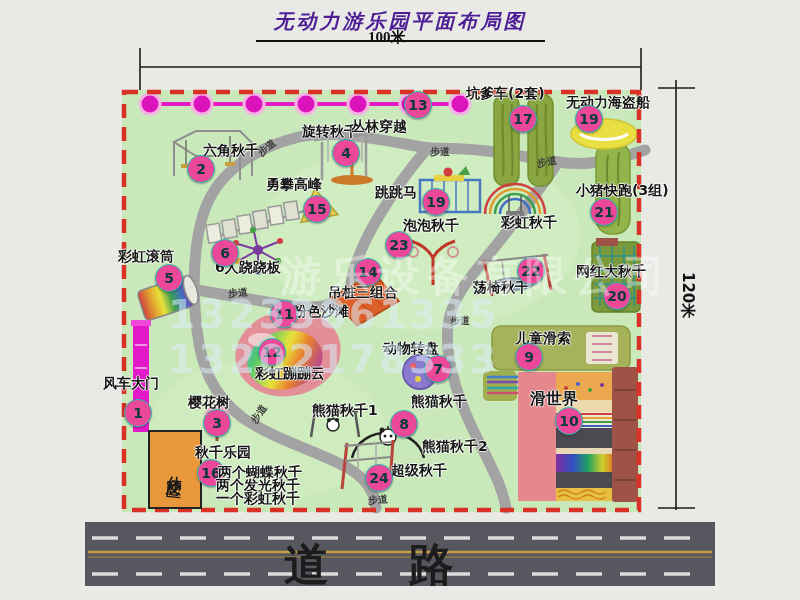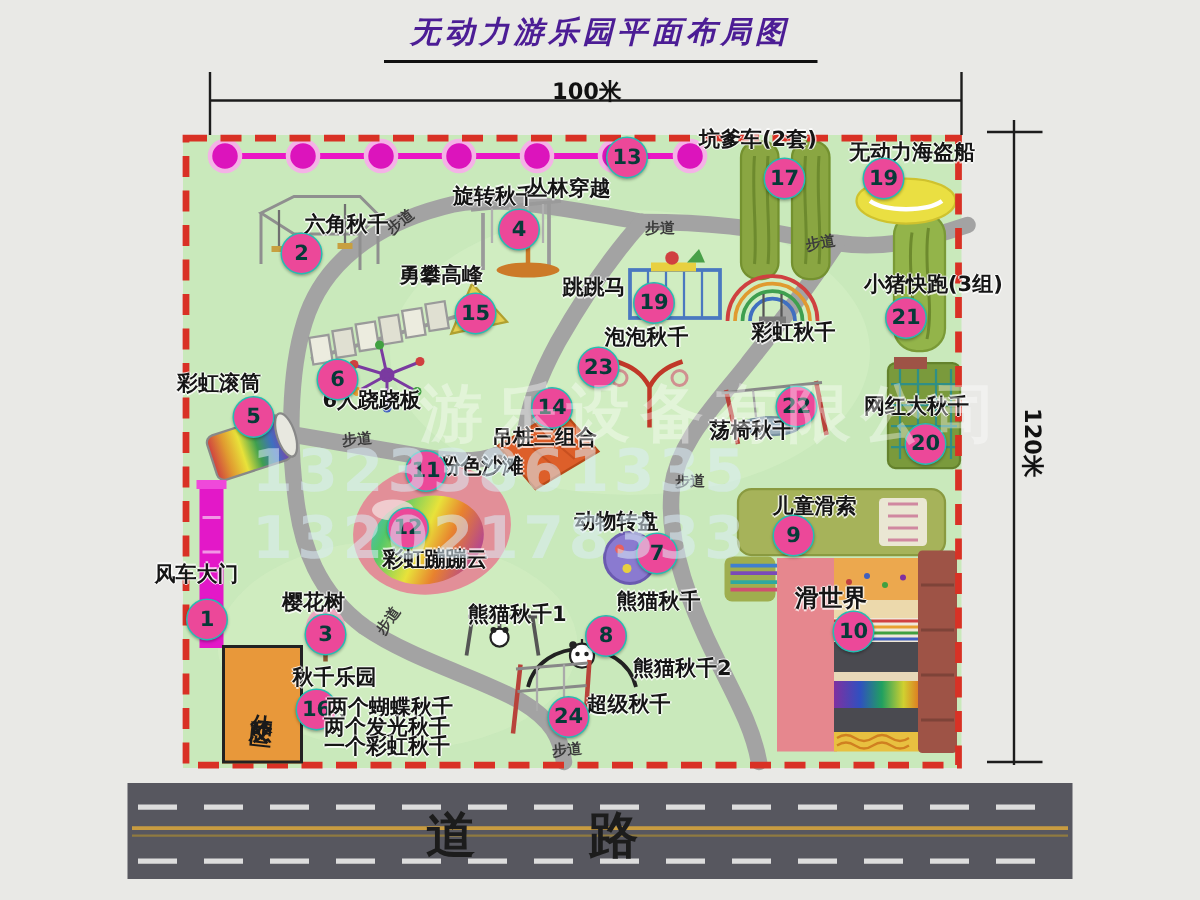--- a/index.html
+++ b/index.html
@@ -20,21 +20,21 @@
               border-bottom:2px solid #111;padding:0 18px 5px 18px;font-style:italic;}
   .dim{position:absolute;font-size:15px;color:#111;font-weight:bold;white-space:nowrap;}
   .dim-right{transform:rotate(90deg);transform-origin:left top;}
   .rest{position:absolute;left:148px;top:430px;width:50px;height:75px;background:#e8983a;
         border:2px solid #222;display:flex;align-items:center;justify-content:center;}
   .rest span{writing-mode:vertical-rl;font-size:15px;font-weight:bold;color:#1a1a1a;
              letter-spacing:4px;transform:rotate(6deg);}
   .wm{position:absolute;font-weight:bold;pointer-events:none;}
   .wm-co{left:280px;top:248px;font-size:42px;color:rgba(255,255,255,.38);letter-spacing:7px;}
   .wm-ph{left:168px;top:292px;font-size:39px;color:rgba(218,236,246,.55);letter-spacing:3px;}
-  .roadtxt{position:absolute;left:284px;top:535px;font-size:33px;font-weight:bold;color:#1c1c1c;
+  .roadtxt{position:absolute;left:284px;top:535px;font-size:45px;font-weight:bold;color:#1c1c1c;
            letter-spacing:32px;white-space:nowrap;}
 </style>
 </head>
 <body>
 
 <div class="stage">
 
   <svg width="800" height="600" viewBox="0 0 800 600">
     <defs>
       <linearGradient id="rollerGrad" x1="0" y1="0" x2="1" y2="0">
@@ -267,21 +267,21 @@
     <g>
       <rect x="85" y="522" width="630" height="64" fill="#57575f"></rect>
       <path d="M 92,538 L 708,538" stroke="#dddddd" stroke-width="3.5" stroke-dasharray="26 18"></path>
       <path d="M 92,574 L 708,574" stroke="#dddddd" stroke-width="3.5" stroke-dasharray="26 18"></path>
       <path d="M 88,552 L 712,552" stroke="#c89c40" stroke-width="2.5"></path>
       <path d="M 88,557 L 712,557" stroke="#8f7a40" stroke-width="1.5"></path>
     </g>
   </svg>
 
   <div class="title"><span>无动力游乐园平面布局图</span></div>
-  <div class="dim" style="left:368px;top:52px;">100米</div>
+  <div class="dim" style="left:368px;top:28px;font-family:Liberation Serif, serif;">100米</div>
   <div class="dim dim-right" style="left:697px;top:272px;">120米</div>
 
   <div class="rest">
     <span>休憩区</span>
   </div>
 
   <div id="labels">
       <div class="lbl" style="left: 103px; top: 376px;">风车大门</div>
       <div class="num" style="left: 124px; top: 399px;">1</div>
       <div class="lbl" style="left: 203px; top: 143px;">六角秋千</div>

